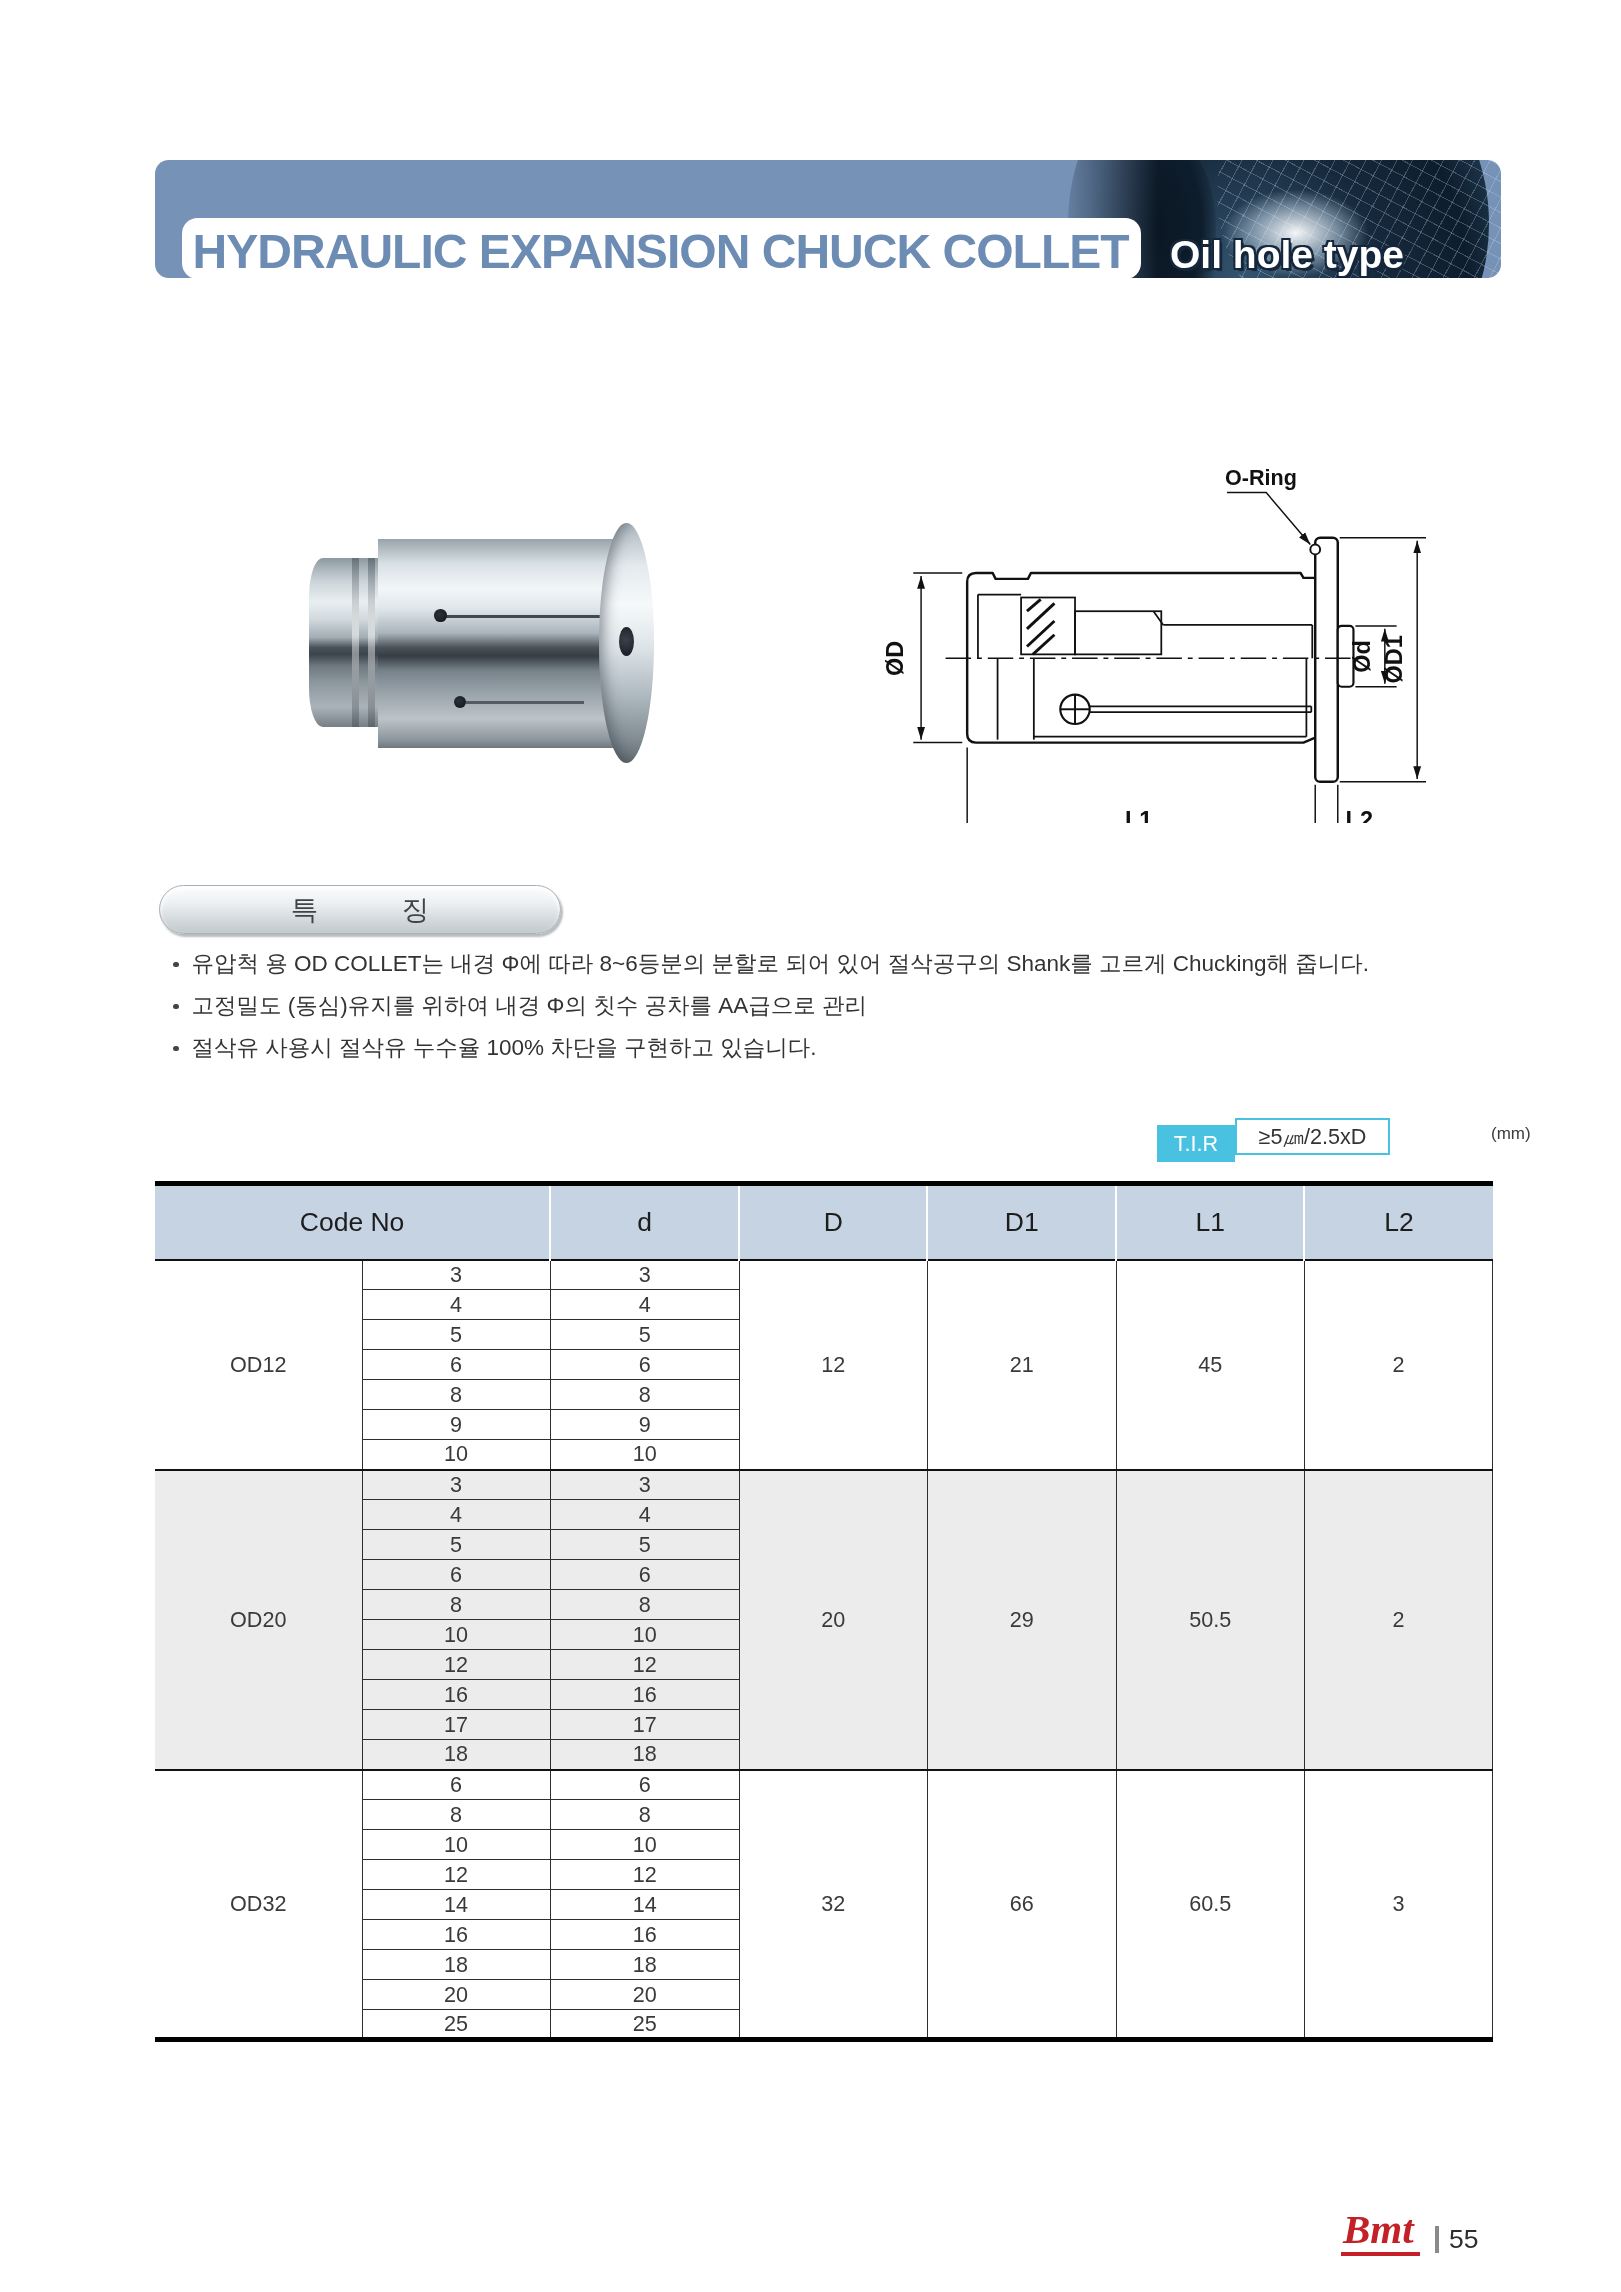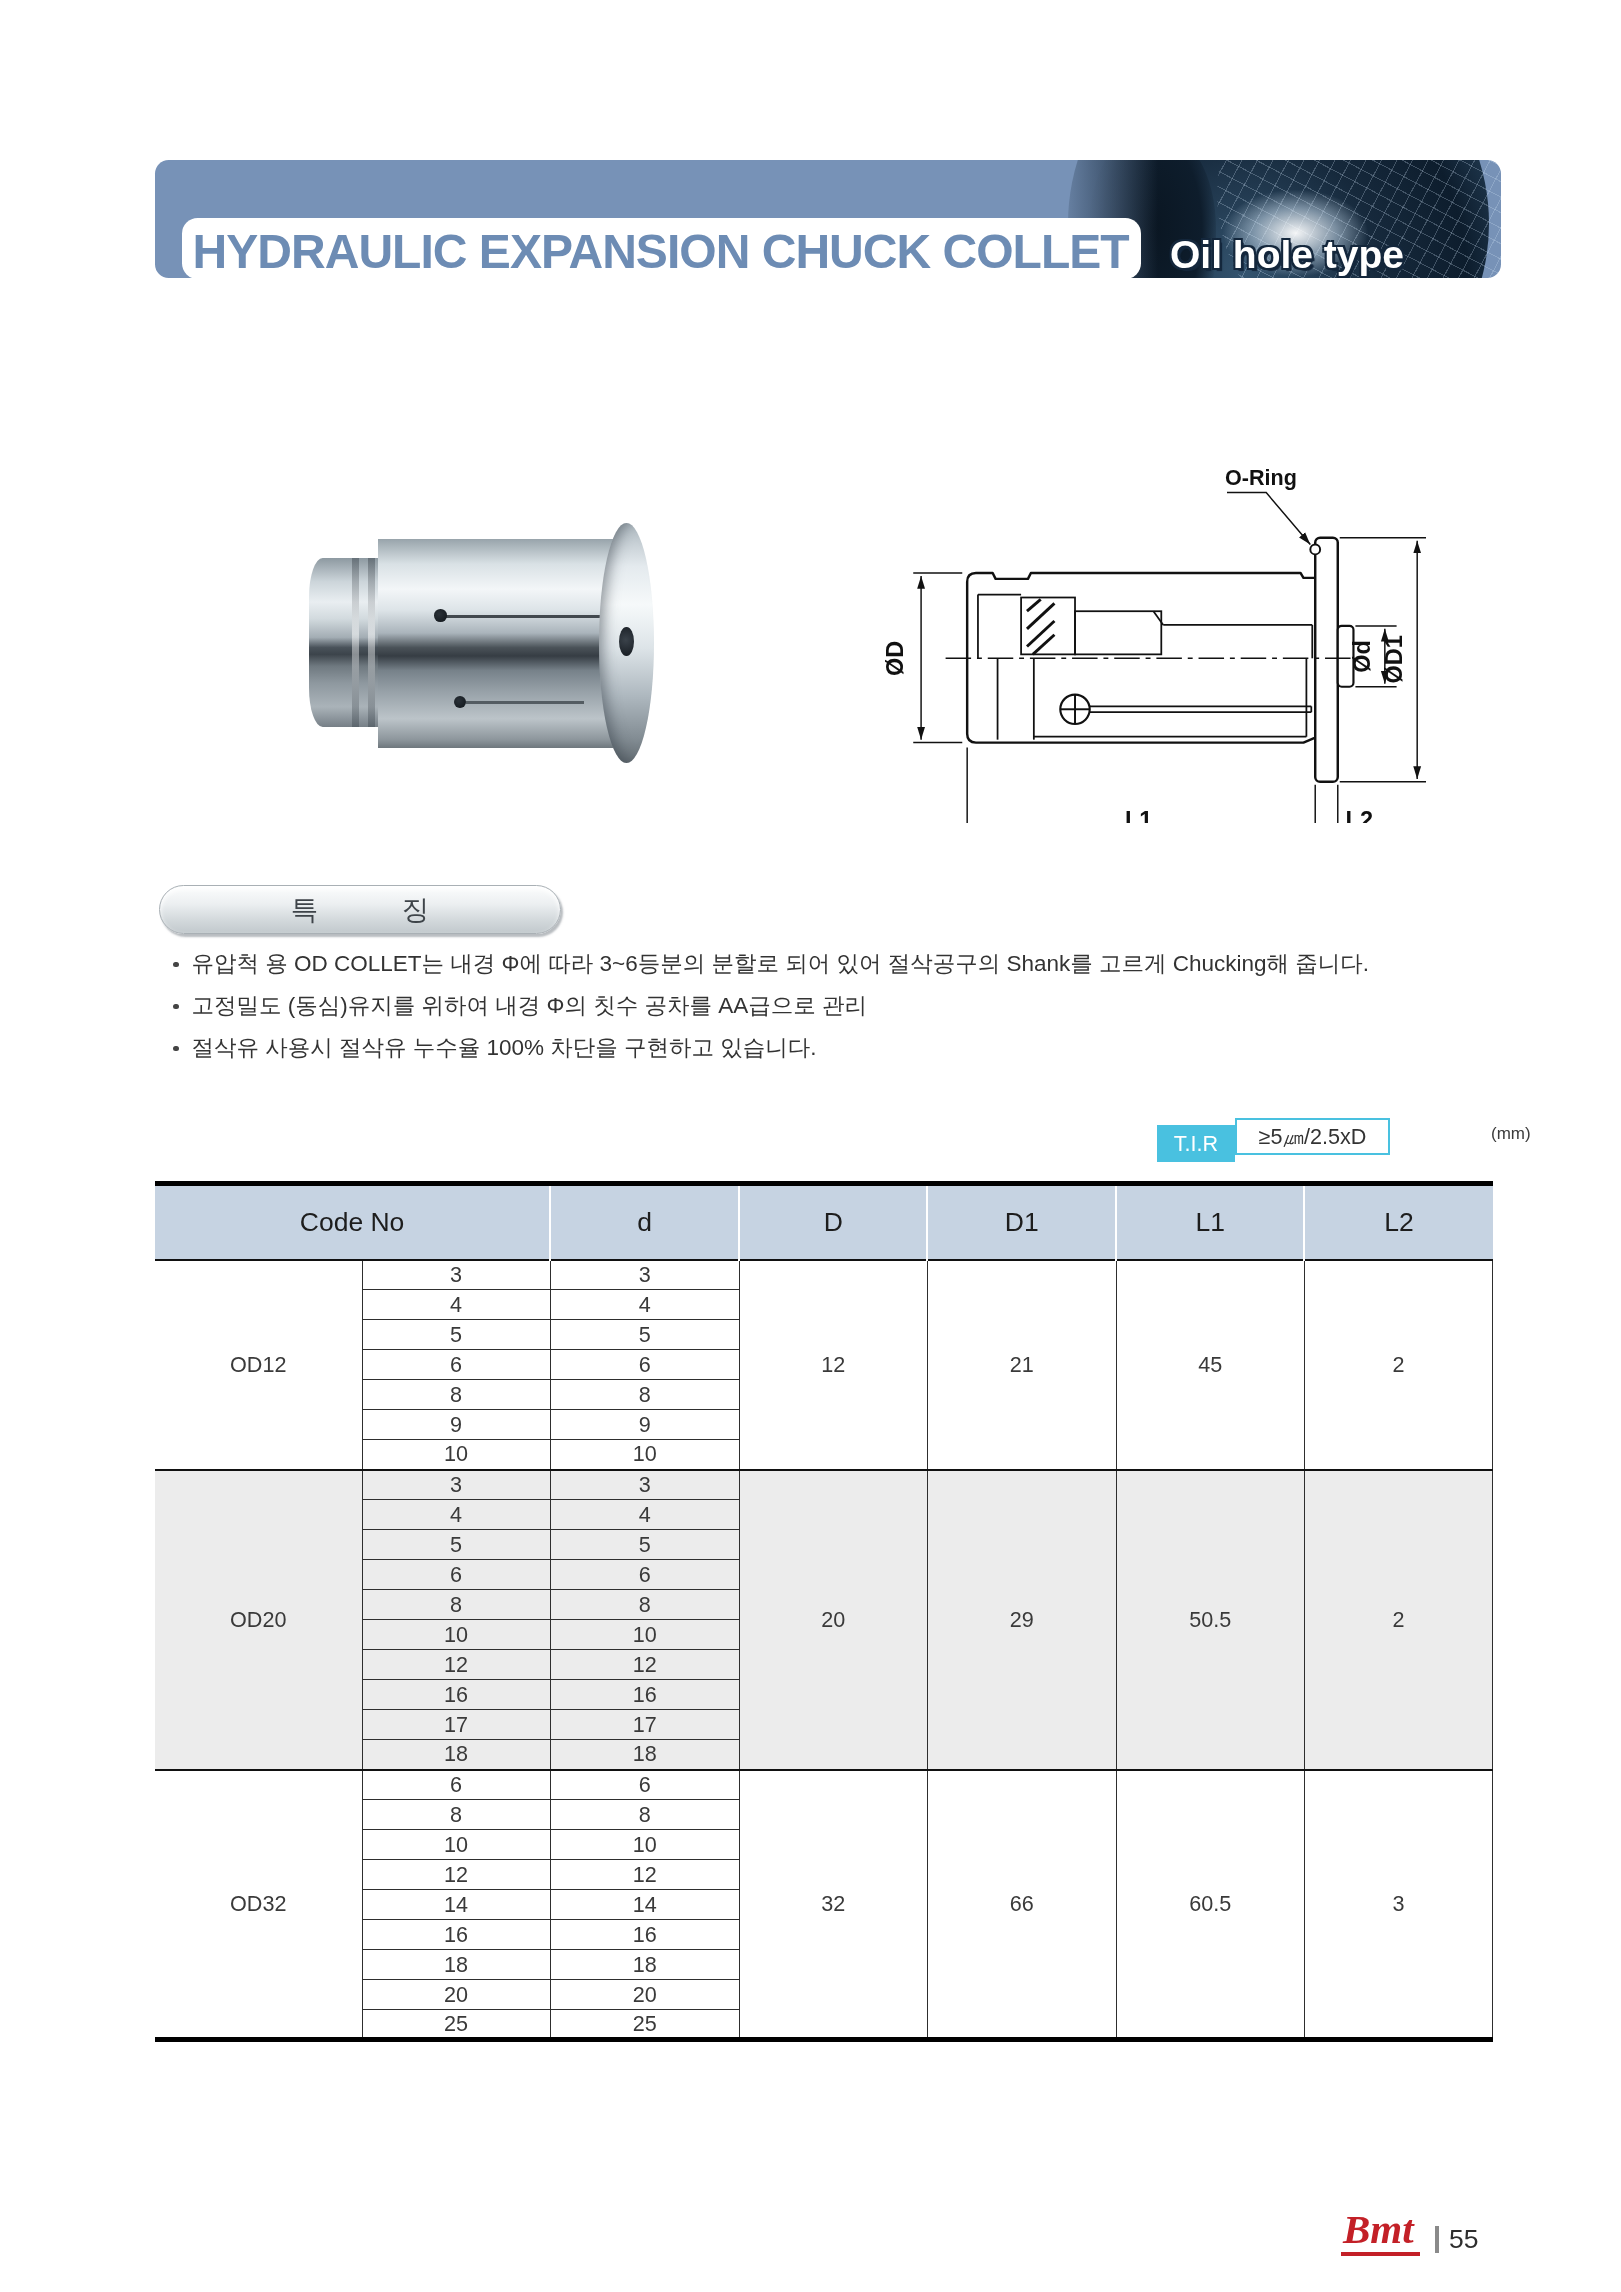--- a/index.html
+++ b/index.html
@@ -208,21 +208,21 @@
     <text x="508" y="290" font-size="24" text-anchor="middle" transform="rotate(-90 508 290)">Ød</text>
     <text x="541" y="293" font-size="24" text-anchor="middle" transform="rotate(-90 541 293)">ØD1</text>
     <text x="272" y="465" font-size="24" text-anchor="middle">L1</text>
     <text x="497" y="465" font-size="24" text-anchor="middle">L2</text>
   </svg>
 
   <div class="feat-badge">
     <span>특 징</span>
   </div>
   <ul class="bullets">
-    <li><span class="dot"></span><span>유압척 용 OD COLLET는 내경 Φ에 따라 3~6등분의 분할로 되어 있어 절삭공구의 Shank를 고르게 Chucking해 줍니다.</span></li>
+    <li><span class="dot"></span><span>유압척 용 OD COLLET는 내경 Φ에 따라 8~6등분의 분할로 되어 있어 절삭공구의 Shank를 고르게 Chucking해 줍니다.</span></li>
     <li><span class="dot"></span><span>고정밀도 (동심)유지를 위하여 내경 Φ의 칫수 공차를 AA급으로 관리</span></li>
     <li><span class="dot"></span><span>절삭유 사용시 절삭유 누수율 100% 차단을 구현하고 있습니다.</span></li>
   </ul>
 
   <div class="tir-label">T.I.R</div>
   <div class="tir-value">≥5㎛/2.5xD</div>
   <div class="tir-unit">(mm)</div>
 
   <div class="spec-table-wrap">
     <table class="spec">

